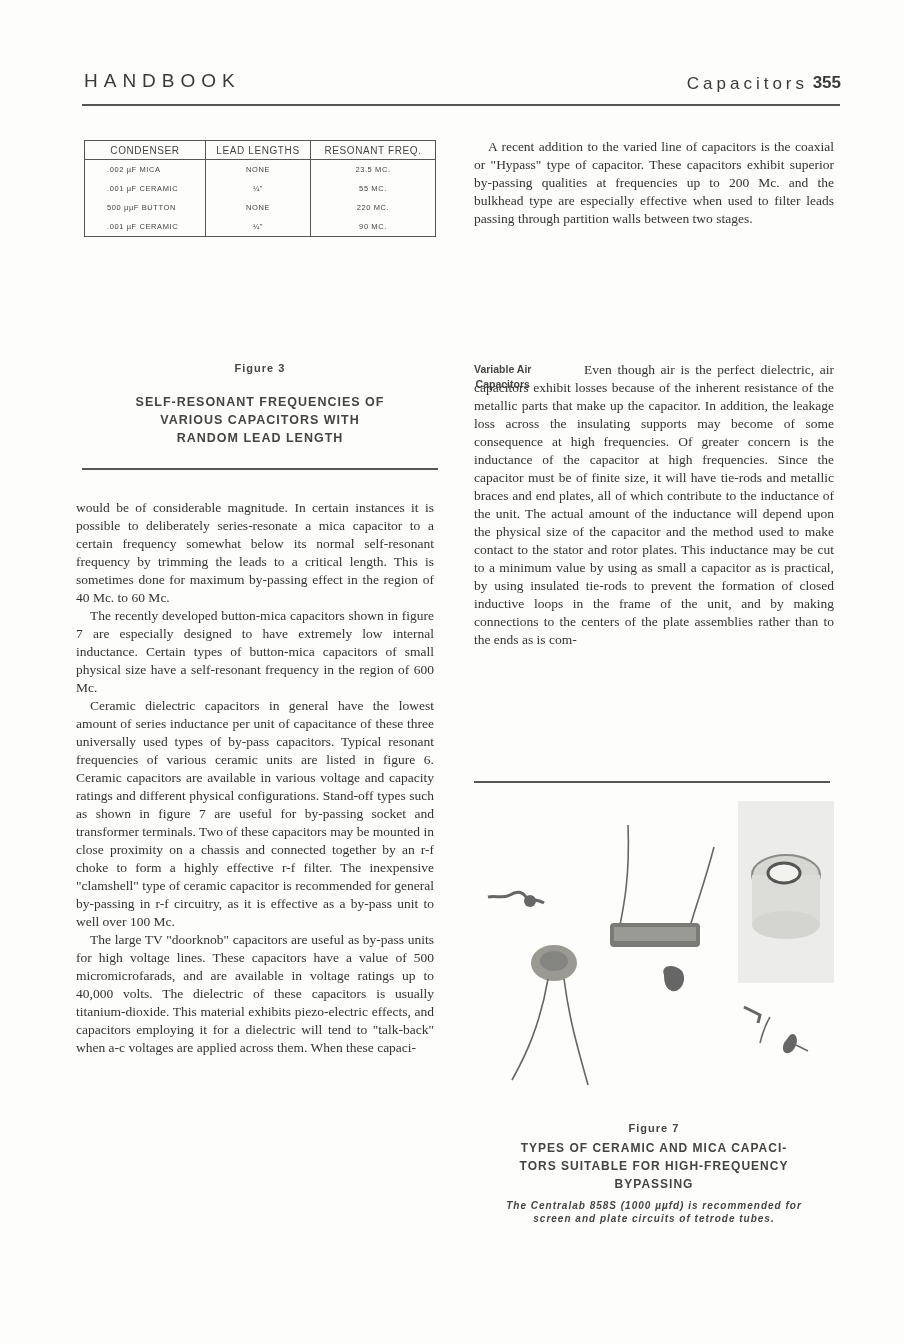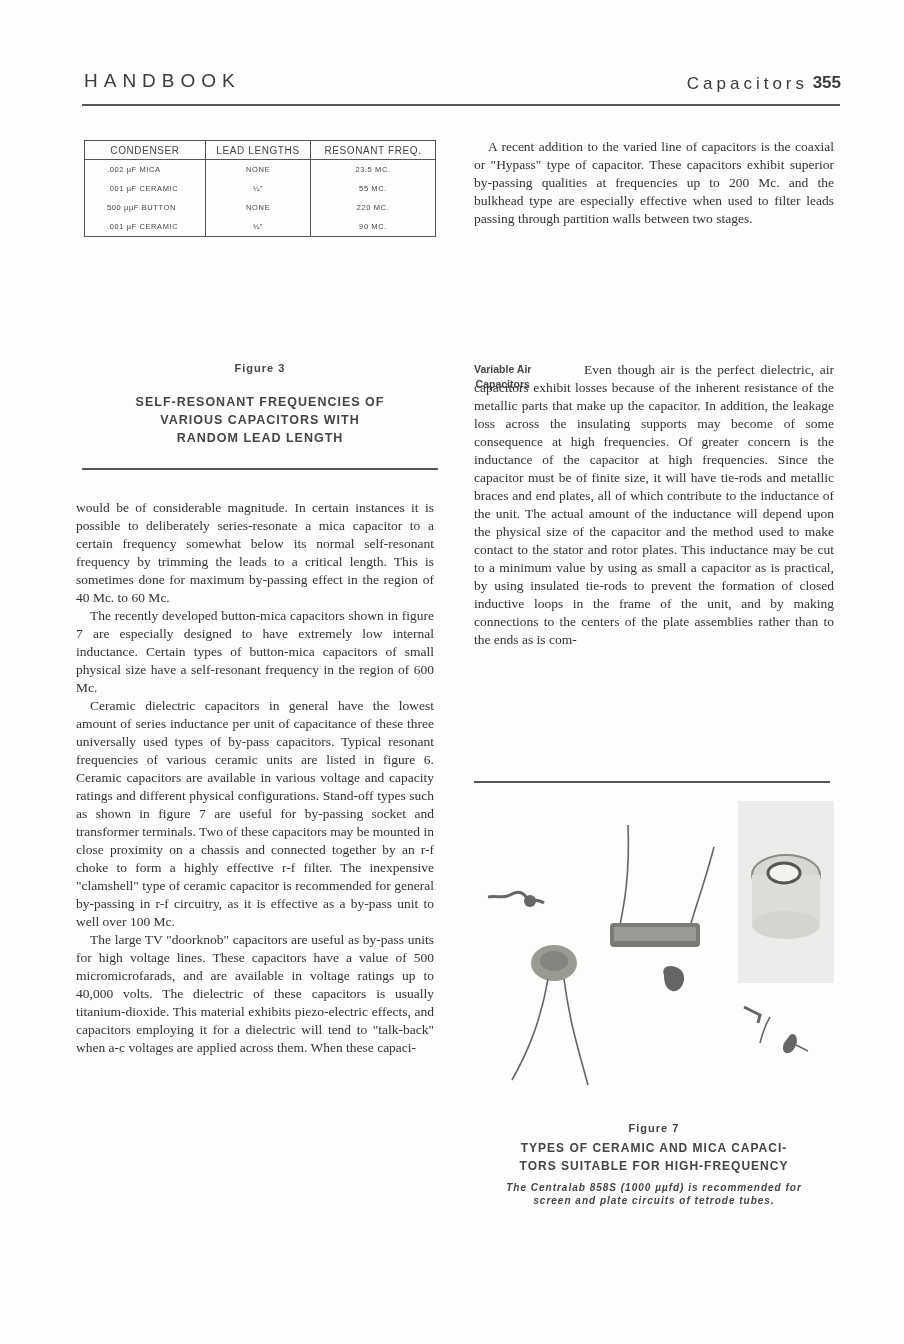--- a/index.html
+++ b/index.html
@@ -117,14 +117,15 @@
   <path d="M270 212 L286 220 L284 228" fill="none" stroke="#666" stroke-width="3"></path>
   <path d="M296 222 C290 232 288 240 286 248" fill="none" stroke="#666" stroke-width="1.6"></path>
   <path d="M316 240 C322 236 326 246 320 254 C314 262 306 258 310 248 Z" fill="#666"></path>
   <path d="M322 250 L334 256" stroke="#666" stroke-width="1.5"></path>
 </svg>
 
 <div class="abs cap" style="left:474px; top:1122px; width:360px;">
   <div class="fig-label">Figure 7</div>
   <div class="fig-title" style="margin-top:5px; font-size:12px;">TYPES OF CERAMIC AND MICA CAPACI-</div>
   <div class="fig-title" style="font-size:12px;">TORS SUITABLE FOR HIGH-FREQUENCY</div>
+  <div class="fig-title" style="font-size:12px;">BYPASSING</div>
   <div class="fig-note" style="margin:6px 14px 0 14px;">The Centralab 858S (1000 µµfd) is recommended for screen and plate circuits of tetrode tubes.</div>
 </div>
 
 </body></html>

